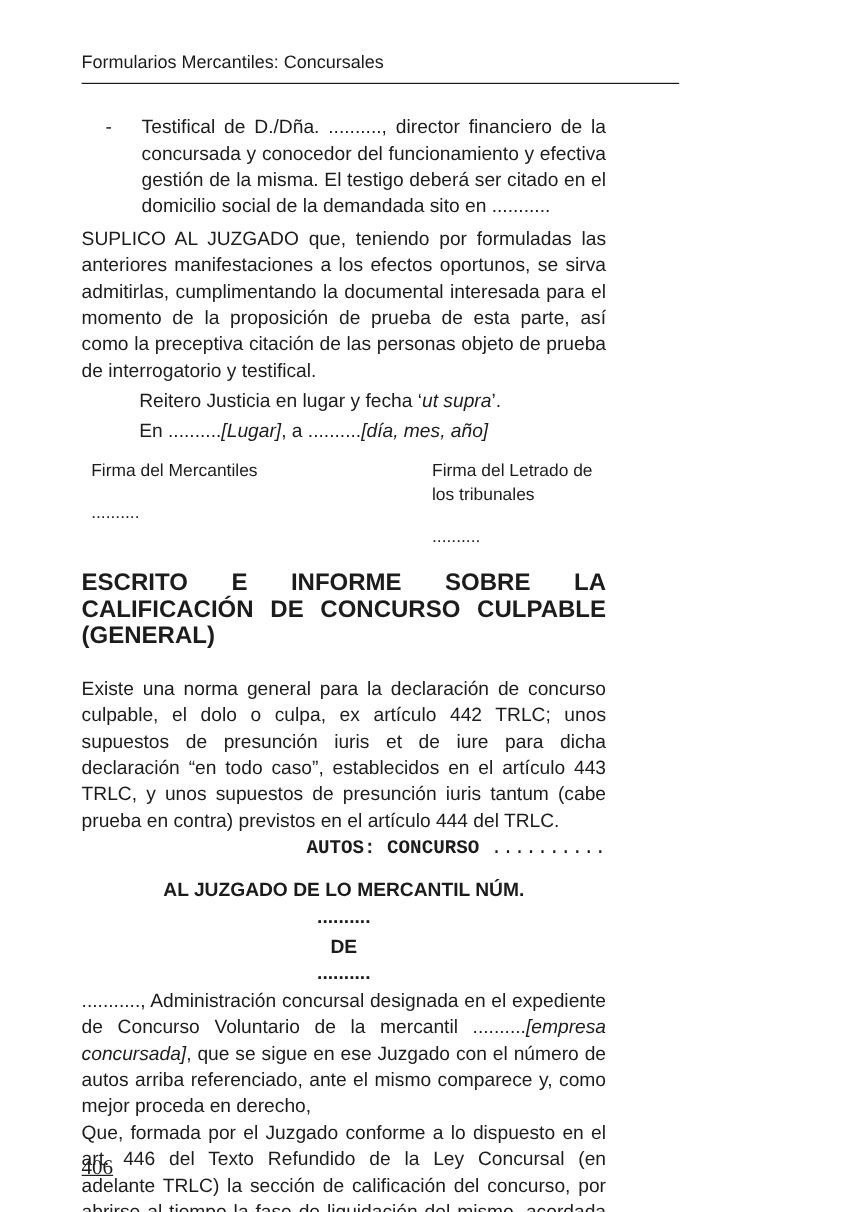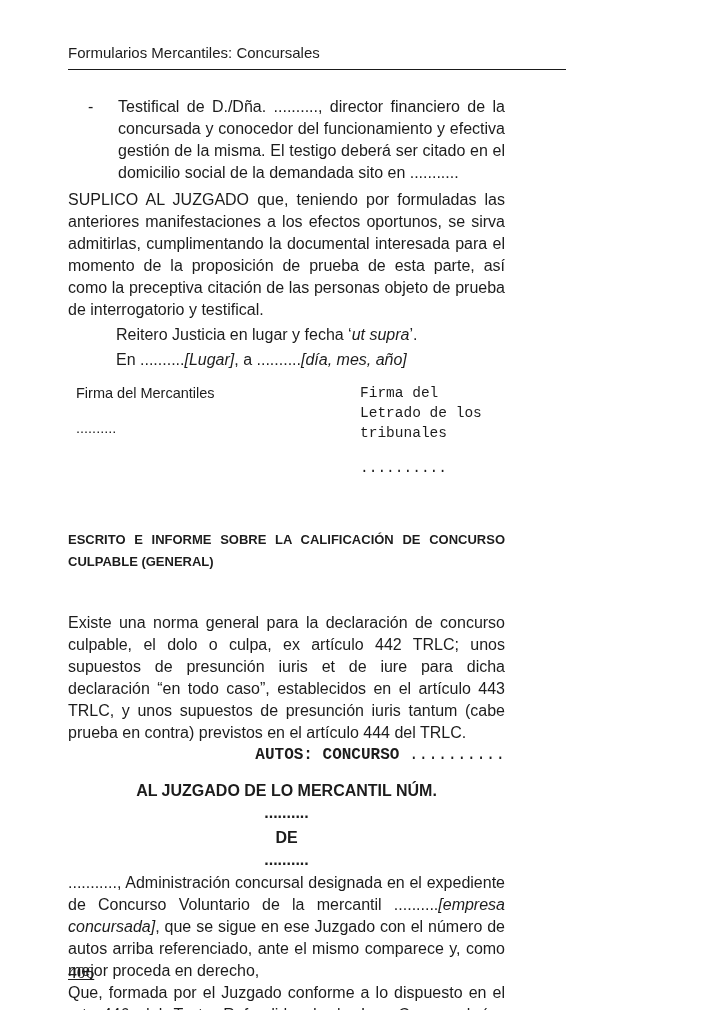--- a/index.html
+++ b/index.html
@@ -30,30 +30,30 @@
     padding-left: 20px;
     flex: 0 0 50px;
   }
   .bullet-text { flex: 1; margin: 0; text-align: justify; }
   p { margin: 0; }
   .para { text-align: justify; margin-top: 5px; }
   .line { margin-top: 3px; margin-left: 48px; }
   em { font-style: italic; }
   .sig-row { display: flex; margin-top: 12px; font-size: 14.5px; line-height: 20px; }
   .sig-col-left { width: 292px; box-sizing: border-box; padding-left: 8px; flex: 0 0 292px; }
-  .sig-col-right { flex: 1; font-family: Liberation Mono, monospace; }
+  .sig-col-right { flex: 1; }
   .sig-dots { margin-top: 15px; }
   .section-title {
-    margin-top: 51px;
+    margin-top: 17px;
     font-weight: bold;
-    font-size: 13px;
+    font-size: 20px;
     text-align: justify;
     line-height: 22px;
   }
-  .intro { margin-top: 39px; text-align: justify; }
+  .intro { margin-top: 23px; text-align: justify; }
   .autos-line { text-align: right; font-weight: bold; font-family: Liberation Mono, monospace; }
   .autos-line .dots { font-weight: normal; }
   .center-bold { text-align: center; font-weight: bold; }
   .court-title { margin-top: 14px; }
   .court-de { margin-top: 3px; }
   .body-par { text-align: justify; }
   .comparece { margin-top: 1px; }
   .dice-label { font-weight: bold; }
   .page-number {
     position: absolute;

